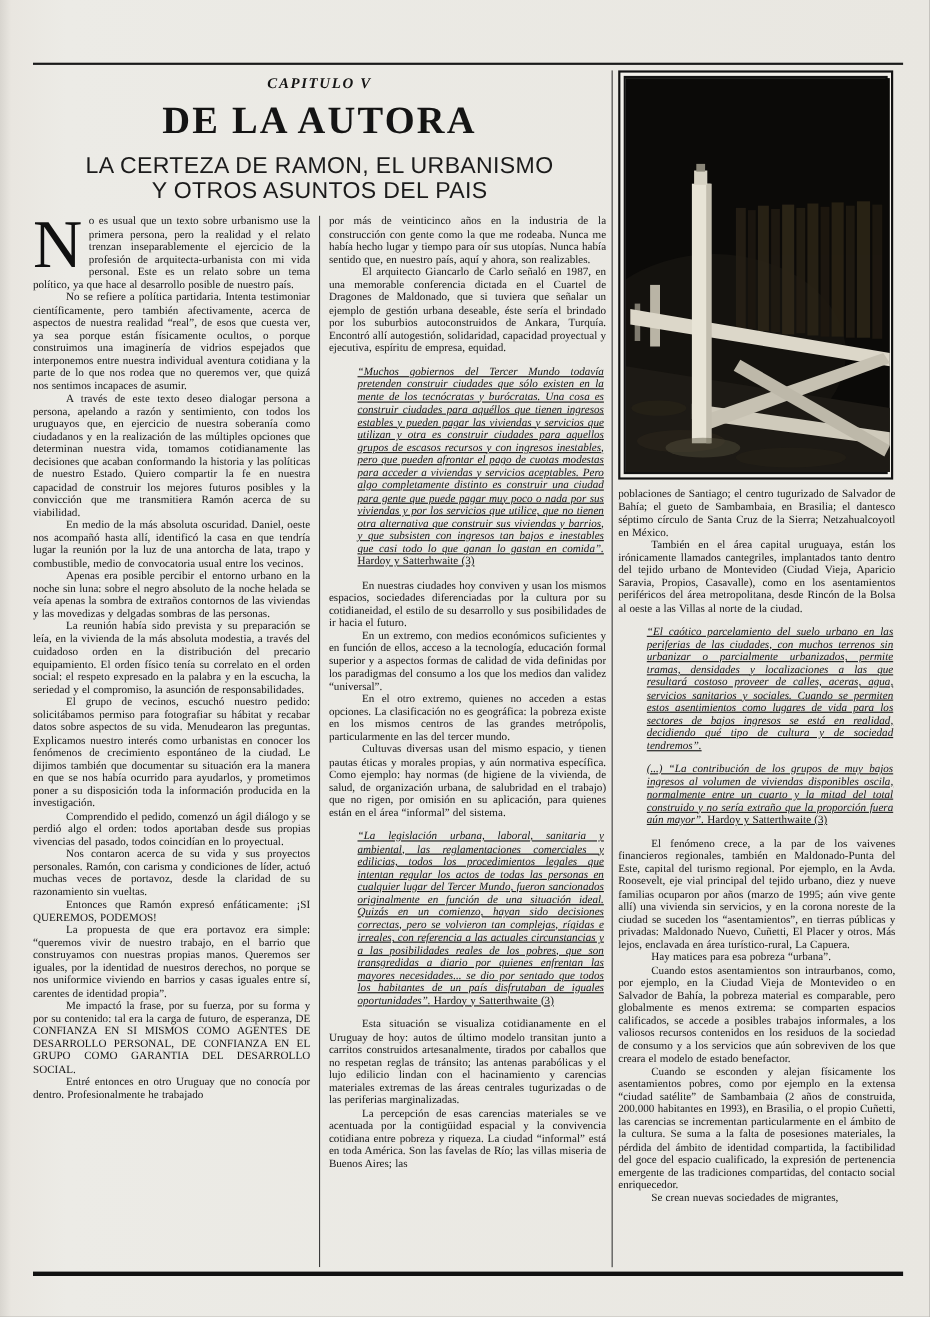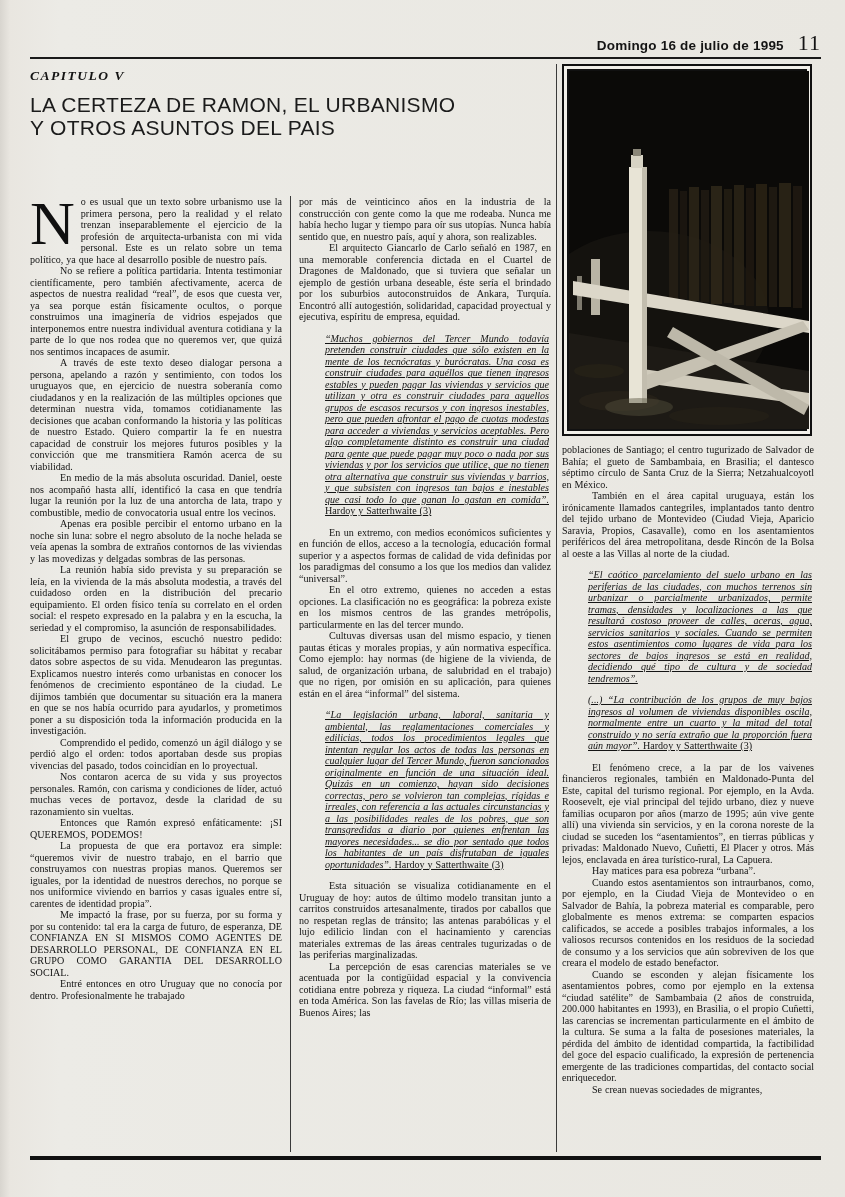--- a/index.html
+++ b/index.html
@@ -16,21 +16,21 @@
   .header{position:absolute;top:30px;left:30px;right:24px;height:26px;}
   .header-inner{display:flex;justify-content:flex-end;align-items:baseline;gap:14px;}
   .date{font-family:"Liberation Sans",sans-serif;font-weight:bold;font-size:13.5px;letter-spacing:.2px;}
   .pageno{font-family:"Liberation Serif",serif;font-size:22px;font-weight:normal;letter-spacing:1px;}
   .header-rule{position:absolute;top:57px;left:30px;right:24px;height:2px;background:#1a1a1a;}
   
   .bottom-rule{position:absolute;top:1156px;left:30px;right:24px;height:4px;background:#111;}
   
   .content{position:absolute;top:64px;left:30px;right:24px;bottom:45px;display:flex;}
   .left-section{width:523px;display:flex;flex-direction:column;}
-  .title-block{height:132px;}
+  .title-block{height:132px;text-align:center;}
   .chapter{font-size:13.5px;font-weight:bold;font-style:italic;letter-spacing:1.5px;margin-top:4px;}
   .main-title{font-size:35px;font-weight:bold;letter-spacing:2px;margin-top:6px;font-family:"Liberation Serif",serif;}
   .subtitle{font-family:"Liberation Sans",sans-serif;font-size:21px;line-height:23px;margin-top:9px;color:#1b1b1b;letter-spacing:.3px;}
   .cols{display:flex;height:956px;overflow:hidden;}
   .col{width:252px;overflow:hidden;}
   .vdiv{width:1px;background:#3a3a3a;margin:0 8px;}
   .section-div{width:1px;background:#3a3a3a;margin:0 5px 0 5px;}
   .right-section{width:260px;display:flex;flex-direction:column;}
   
   .photo-frame{width:250px;border:2px solid #111;background:#f2f0ea;padding:3px;box-sizing:border-box;margin-bottom:8px;}
@@ -51,33 +51,28 @@
     font-family:"Liberation Serif",serif;color:#101010;
   }
   .para.quote{font-style:italic;margin:10px 2px 10px 26px;text-indent:0;text-decoration:underline;}
   .attribution{font-style:normal;}
 </style>
 </head>
 <body>
 
 <div class="page">
 
-  <div class="header">
-    <div class="header-inner">
-      <span class="date">Domingo 16 de julio de 1995</span>
-      <span class="pageno">11</span>
-    </div>
-  </div>
   <div class="header-rule"></div>
 
   <div class="content">
 
     <section class="left-section">
       <div class="title-block">
         <div class="chapter">CAPITULO V</div>
+        <div class="main-title">DE LA AUTORA</div>
         <div class="subtitle">
           <div>LA CERTEZA DE RAMON, EL URBANISMO</div>
           <div>Y OTROS ASUNTOS DEL PAIS</div>
         </div>
       </div>
       <div class="cols">
         <div class="col">
             <p class="para dropcap-para"><span class="dropcap">N</span>o es usual que un texto sobre urbanismo use la primera persona, pero la realidad y el relato trenzan inseparablemente el ejercicio de la profesión de arquitecta-urbanista con mi vida personal. Este es un relato sobre un tema político, ya que hace al desarrollo posible de nuestro país.</p>
             <p class="para body">No se refiere a política partidaria. Intenta testimoniar científicamente, pero también afectivamente, acerca de aspectos de nuestra realidad “real”, de esos que cuesta ver, ya sea porque están físicamente ocultos, o porque construimos una imaginería de vidrios espejados que interponemos entre nuestra individual aventura cotidiana y la parte de lo que nos rodea que no queremos ver, que quizá nos sentimos incapaces de asumir.</p>
             <p class="para body">A través de este texto deseo dialogar persona a persona, apelando a razón y sentimiento, con todos los uruguayos que, en ejercicio de nuestra soberanía como ciudadanos y en la realización de las múltiples opciones que determinan nuestra vida, tomamos cotidianamente las decisiones que acaban conformando la historia y las políticas de nuestro Estado. Quiero compartir la fe en nuestra capacidad de construir los mejores futuros posibles y la convicción que me transmitiera Ramón acerca de su viabilidad.</p>
@@ -90,20 +85,21 @@
             <p class="para body">Entonces que Ramón expresó enfáticamente: ¡SI QUEREMOS, PODEMOS!</p>
             <p class="para body">La propuesta de que era portavoz era simple: “queremos vivir de nuestro trabajo, en el barrio que construyamos con nuestras propias manos. Queremos ser iguales, por la identidad de nuestros derechos, no porque se nos uniformice viviendo en barrios y casas iguales entre sí, carentes de identidad propia”.</p>
             <p class="para body">Me impactó la frase, por su fuerza, por su forma y por su contenido: tal era la carga de futuro, de esperanza, DE CONFIANZA EN SI MISMOS COMO AGENTES DE DESARROLLO PERSONAL, DE CONFIANZA EN EL GRUPO COMO GARANTIA DEL DESARROLLO SOCIAL.</p>
             <p class="para body">Entré entonces en otro Uruguay que no conocía por dentro. Profesionalmente he trabajado</p>
           </div>
         <div class="vdiv"></div>
         <div class="col">
             <p class="para cont">por más de veinticinco años en la industria de la construcción con gente como la que me rodeaba. Nunca me había hecho lugar y tiempo para oír sus utopías. Nunca había sentido que, en nuestro país, aquí y ahora, son realizables.</p>
             <p class="para body">El arquitecto Giancarlo de Carlo señaló en 1987, en una memorable conferencia dictada en el Cuartel de Dragones de Maldonado, que si tuviera que señalar un ejemplo de gestión urbana deseable, éste sería el brindado por los suburbios autoconstruidos de Ankara, Turquía. Encontró allí autogestión, solidaridad, capacidad proyectual y ejecutiva, espíritu de empresa, equidad.</p>
             <p class="para quote">“Muchos gobiernos del Tercer Mundo todavía pretenden construir ciudades que sólo existen en la mente de los tecnócratas y burócratas. Una cosa es construir ciudades para aquéllos que tienen ingresos estables y pueden pagar las viviendas y servicios que utilizan y otra es construir ciudades para aquellos grupos de escasos recursos y con ingresos inestables, pero que pueden afrontar el pago de cuotas modestas para acceder a viviendas y servicios aceptables. Pero algo completamente distinto es construir una ciudad para gente que puede pagar muy poco o nada por sus viviendas y por los servicios que utilice, que no tienen otra alternativa que construir sus viviendas y barrios, y que subsisten con ingresos tan bajos e inestables que casi todo lo que ganan lo gastan en comida”.<span class="attribution"> Hardoy y Satterhwaite (3)</span></p>
+            <p class="para body">En nuestras ciudades hoy conviven y usan los mismos espacios, sociedades diferenciadas por la cultura por su cotidianeidad, el estilo de su desarrollo y sus posibilidades de ir hacia el futuro.</p>
             <p class="para body">En un extremo, con medios económicos suficientes y en función de ellos, acceso a la tecnología, educación formal superior y a aspectos formas de calidad de vida definidas por los paradigmas del consumo a los que los medios dan validez “universal”.</p>
             <p class="para body">En el otro extremo, quienes no acceden a estas opciones. La clasificación no es geográfica: la pobreza existe en los mismos centros de las grandes metrópolis, particularmente en las del tercer mundo.</p>
             <p class="para body">Cultuvas diversas usan del mismo espacio, y tienen pautas éticas y morales propias, y aún normativa específica. Como ejemplo: hay normas (de higiene de la vivienda, de salud, de organización urbana, de salubridad en el trabajo) que no rigen, por omisión en su aplicación, para quienes están en el área “informal” del sistema.</p>
             <p class="para quote">“La legislación urbana, laboral, sanitaria y ambiental, las reglamentaciones comerciales y edilicias, todos los procedimientos legales que intentan regular los actos de todas las personas en cualquier lugar del Tercer Mundo, fueron sancionados originalmente en función de una situación ideal. Quizás en un comienzo, hayan sido decisiones correctas, pero se volvieron tan complejas, rígidas e irreales, con referencia a las actuales circunstancias y a las posibilidades reales de los pobres, que son transgredidas a diario por quienes enfrentan las mayores necesidades... se dio por sentado que todos los habitantes de un país disfrutaban de iguales oportunidades”.<span class="attribution"> Hardoy y Satterthwaite (3)</span></p>
             <p class="para body">Esta situación se visualiza cotidianamente en el Uruguay de hoy: autos de último modelo transitan junto a carritos construidos artesanalmente, tirados por caballos que no respetan reglas de tránsito; las antenas parabólicas y el lujo edilicio lindan con el hacinamiento y carencias materiales extremas de las áreas centrales tugurizadas o de las periferias marginalizadas.</p>
             <p class="para body">La percepción de esas carencias materiales se ve acentuada por la contigüidad espacial y la convivencia cotidiana entre pobreza y riqueza. La ciudad “informal” está en toda América. Son las favelas de Río; las villas miseria de Buenos Aires; las</p>
           </div>
       </div>
     </section>
 

